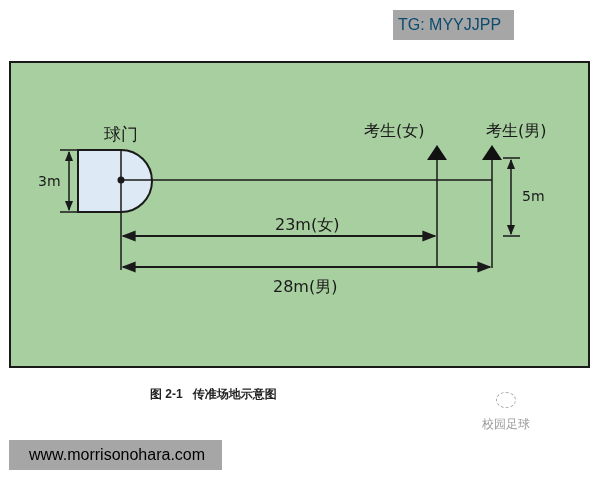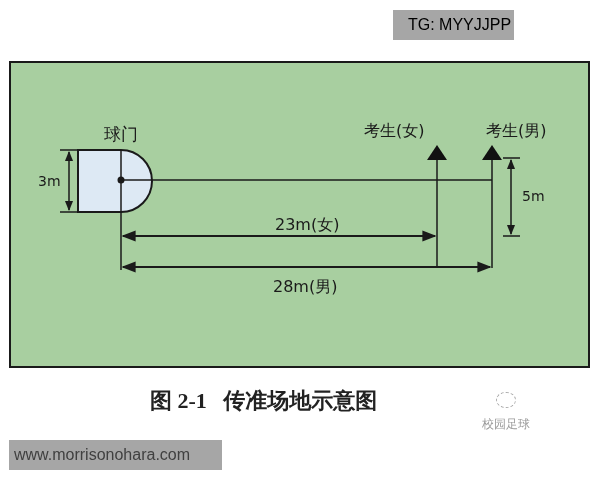--- a/index.html
+++ b/index.html
@@ -2,32 +2,32 @@
 <html><head>
 <meta charset="utf-8">
 <style>
   html, body { margin: 0; padding: 0; }
   body {
     width: 600px; height: 480px; background: #ffffff; position: relative; overflow: hidden;
     font-family: "DejaVu Sans", sans-serif;
   }
   .watermark-top {
     position: absolute; left: 393px; top: 10px; width: 121px; height: 30px;
-    background: #a6a6a6; color: #000000; font-family: "Liberation Sans", sans-serif;
-    font-size: 16px; line-height: 30px; padding-left: 15px; box-sizing: border-box;
+    background: #a6a6a6; color: #0c4a6e; font-family: "Liberation Sans", sans-serif;
+    font-size: 16px; line-height: 30px; padding-left: 5px; box-sizing: border-box;
   }
   .watermark-bottom {
     position: absolute; left: 9px; top: 440px; width: 213px; height: 30px;
-    background: #a6a6a6; color: #404040; font-family: "Liberation Sans", sans-serif;
-    font-size: 16px; line-height: 30px; padding-left: 5px; box-sizing: border-box;
+    background: #a6a6a6; color: #000000; font-family: "Liberation Sans", sans-serif;
+    font-size: 16px; line-height: 30px; padding-left: 20px; box-sizing: border-box;
   }
   svg.field { position: absolute; left: 0; top: 0; }
   .caption {
     position: absolute; left: 150px; top: 386px; width: 260px;
-    font-family: Liberation Serif, serif; font-weight: bold; font-size: 22px; color: #222;
+    font-family: Liberation Sans, sans-serif; font-weight: bold; font-size: 12px; color: #222;
     white-space: pre;
   }
   .wechat {
     position: absolute; left: 482px; top: 392px; display: flex; align-items: center; gap: 8px;
     color: #9a9a9a; font-size: 12px; flex-direction: column;
   }
   .wechat-icon { width: 18px; height: 14px; border: 1px dashed #aaa; border-radius: 50%; }
 </style>
 </head>
 <body>

